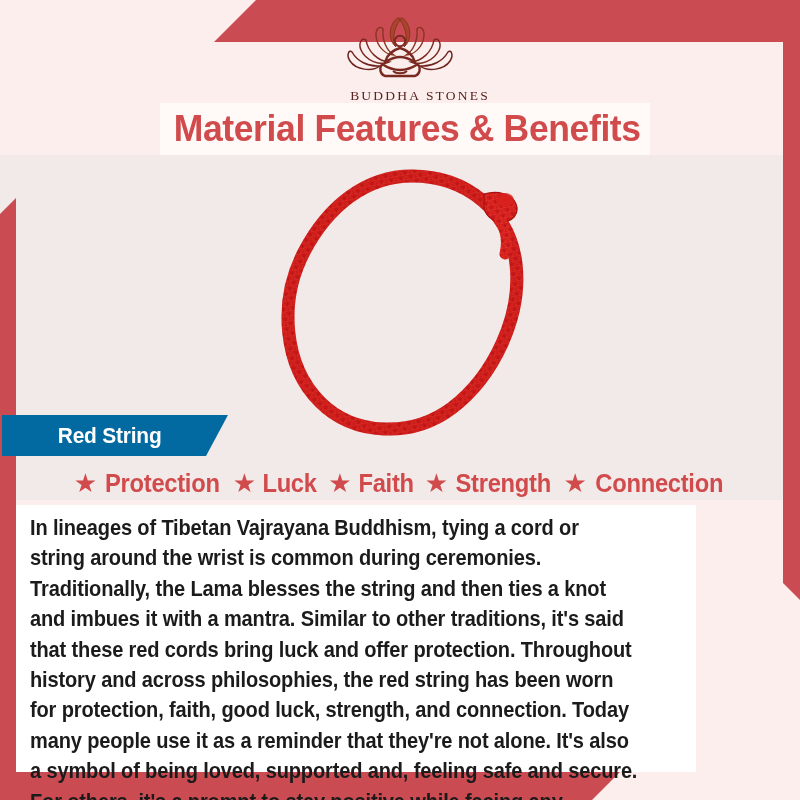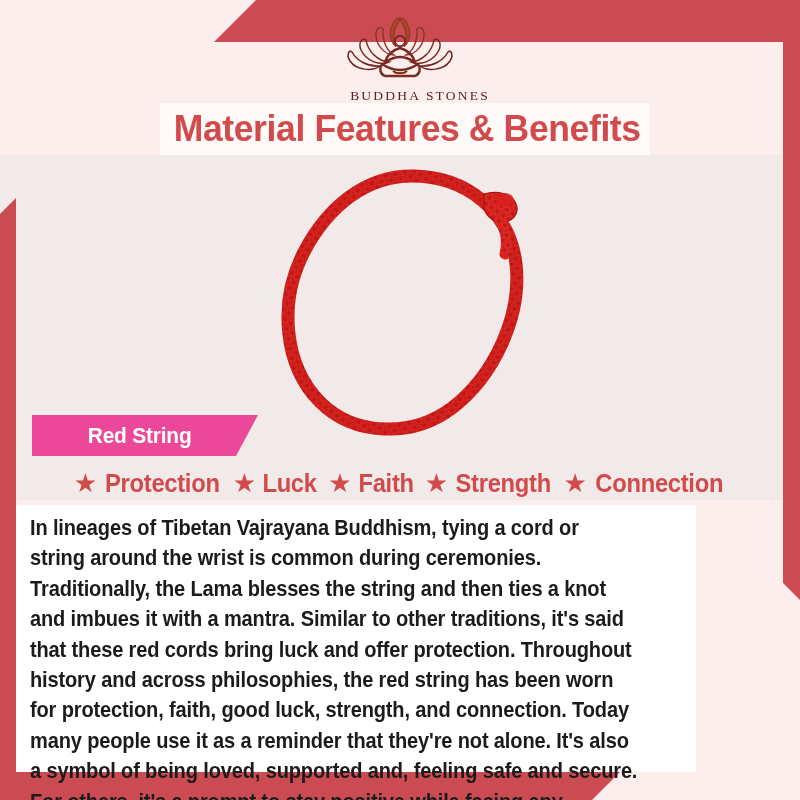--- a/index.html
+++ b/index.html
@@ -115,23 +115,23 @@
   .product-wrap {
     position: absolute;
     left: 262px; top: 160px;
     width: 300px; height: 290px;
   }
   .product-svg { width: 100%; height: 100%; display: block; }
 
   
   .ribbon {
     position: absolute;
-    left: 32px; top: 415px;
+    left: 2px; top: 415px;
     width: 226px; height: 41px;
-    background: #ec4899;
+    background: #0369a1;
     clip-path: polygon(0 0, 100% 0, calc(100% - 22px) 100%, 0 100%);
     display: flex;
     align-items: center;
   }
   .ribbon-label {
     margin-left: 53px;
     color: #ffffff;
     font-size: 22px;
     font-weight: 700;
     letter-spacing: -0.2px;

